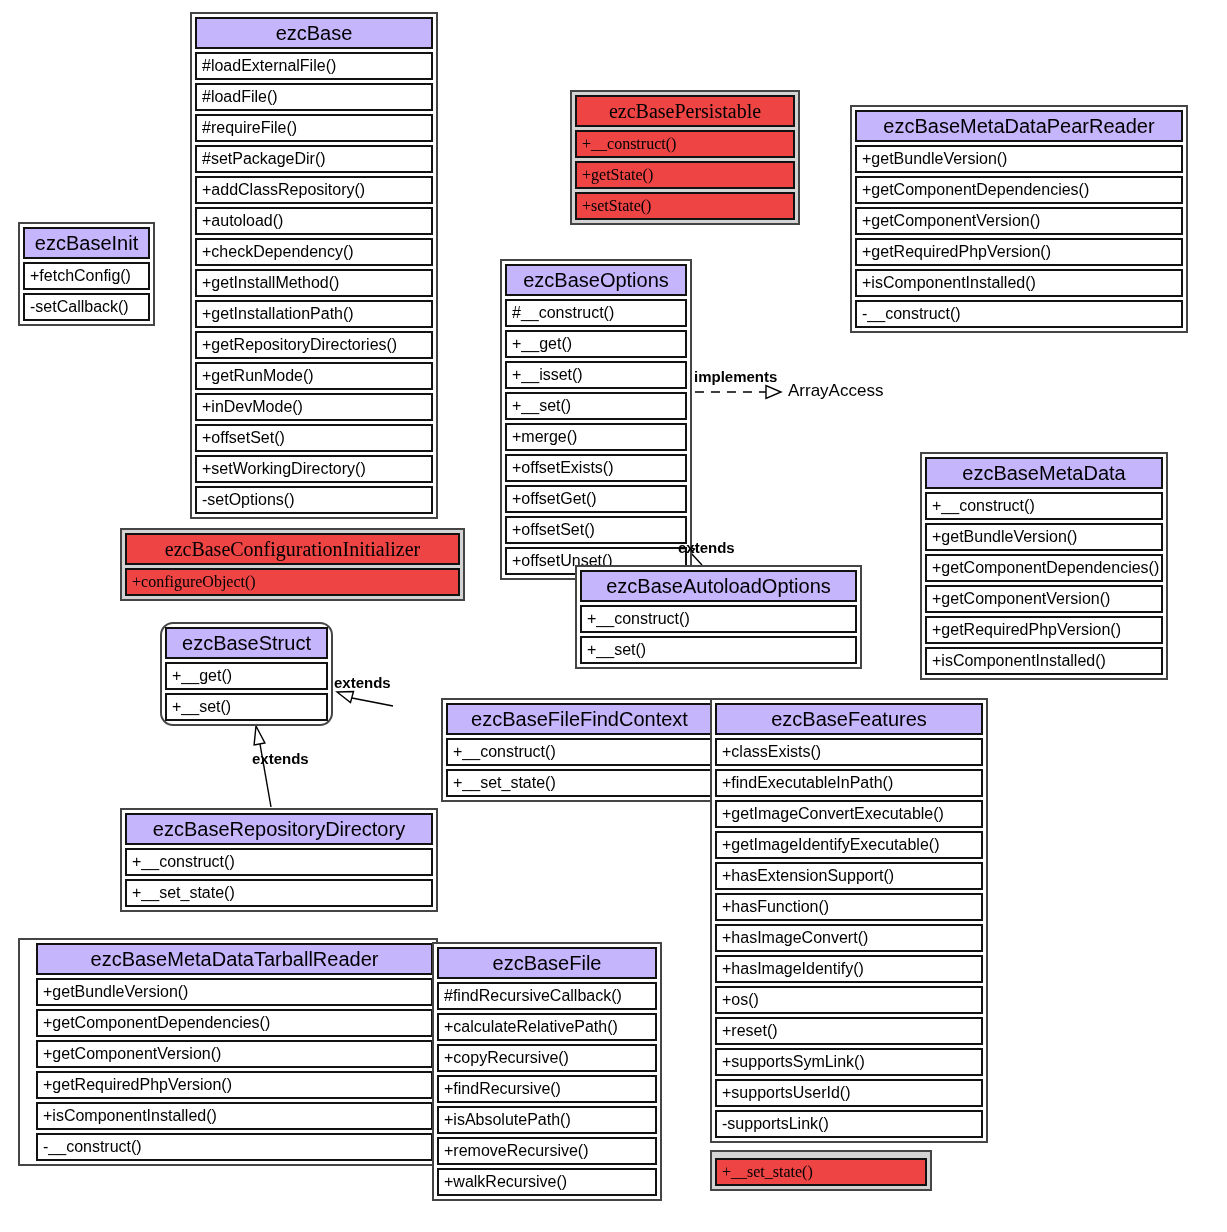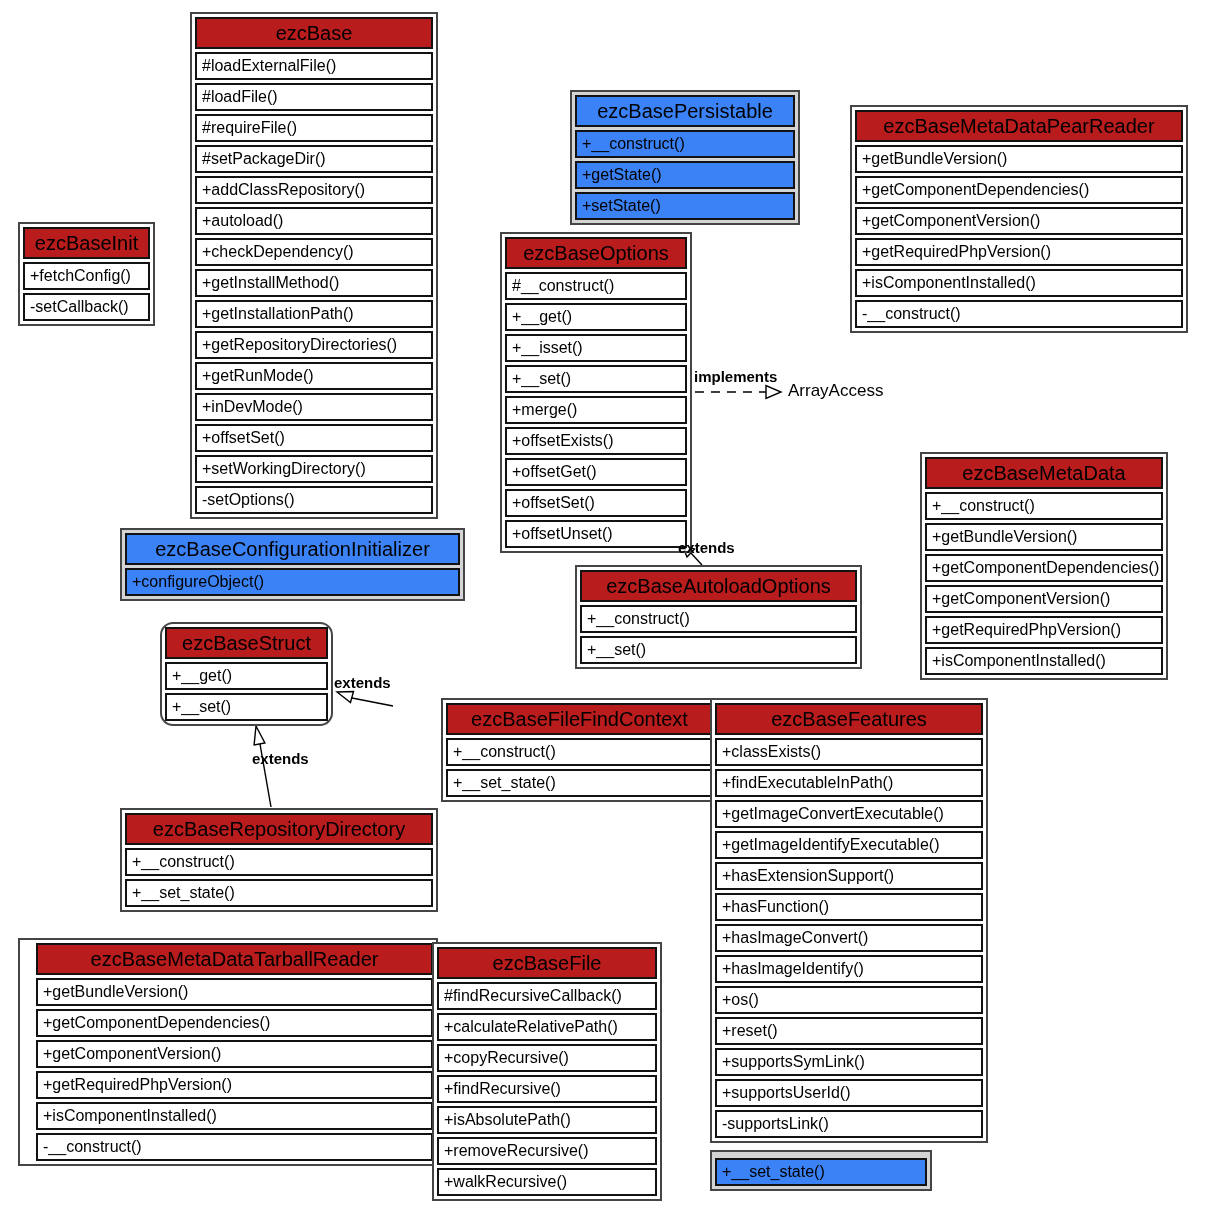--- a/index.html
+++ b/index.html
@@ -17,40 +17,40 @@
   .class-box {
     position: absolute;
     background: #ffffff;
     border: 2px solid #454545;
     padding: 3px;
   }
   .class-box.gray { background: #d4d4d4; }
 
   .class-title {
     border: 2px solid #121212;
-    background: #b91c1c;
+    background: #c4b5fd;
     font-size: 20px;
     line-height: 26px;
     text-align: center;
     padding: 1px 4px;
     white-space: nowrap;
     overflow: hidden;
   }
   .method-row {
     border: 2px solid #121212;
     background: #ffffff;
     font-size: 16px;
     line-height: 19px;
     padding: 2px 4px 3px 5px;
     margin-top: 3px;
     white-space: nowrap;
     overflow: hidden;
   }
   .class-box.gray .class-title,
-  .class-box.gray .method-row { background: #3b82f6; }
+  .class-box.gray .method-row { background: #ef4444; font-family: Liberation Serif, serif; }
 
   svg.connectors {
     position: absolute; left: 0; top: 0;
     width: 1227px; height: 1232px;
     pointer-events: none;
   }
   .rel-label {
     position: absolute;
     font-size: 15px;
     font-weight: bold;
@@ -122,21 +122,21 @@
       </div>
       <div class="class-box" style="left: 850px; top: 105px; width: 338px;">
         <div class="class-title">ezcBaseMetaDataPearReader</div>
         <div class="method-row">+getBundleVersion()</div>
         <div class="method-row">+getComponentDependencies()</div>
         <div class="method-row">+getComponentVersion()</div>
         <div class="method-row">+getRequiredPhpVersion()</div>
         <div class="method-row">+isComponentInstalled()</div>
         <div class="method-row">-__construct()</div>
       </div>
-      <div class="class-box" style="left: 500px; top: 232px; width: 192px;">
+      <div class="class-box" style="left: 500px; top: 259px; width: 192px;">
         <div class="class-title">ezcBaseOptions</div>
         <div class="method-row">#__construct()</div>
         <div class="method-row">+__get()</div>
         <div class="method-row">+__isset()</div>
         <div class="method-row">+__set()</div>
         <div class="method-row">+merge()</div>
         <div class="method-row">+offsetExists()</div>
         <div class="method-row">+offsetGet()</div>
         <div class="method-row">+offsetSet()</div>
         <div class="method-row">+offsetUnset()</div>

